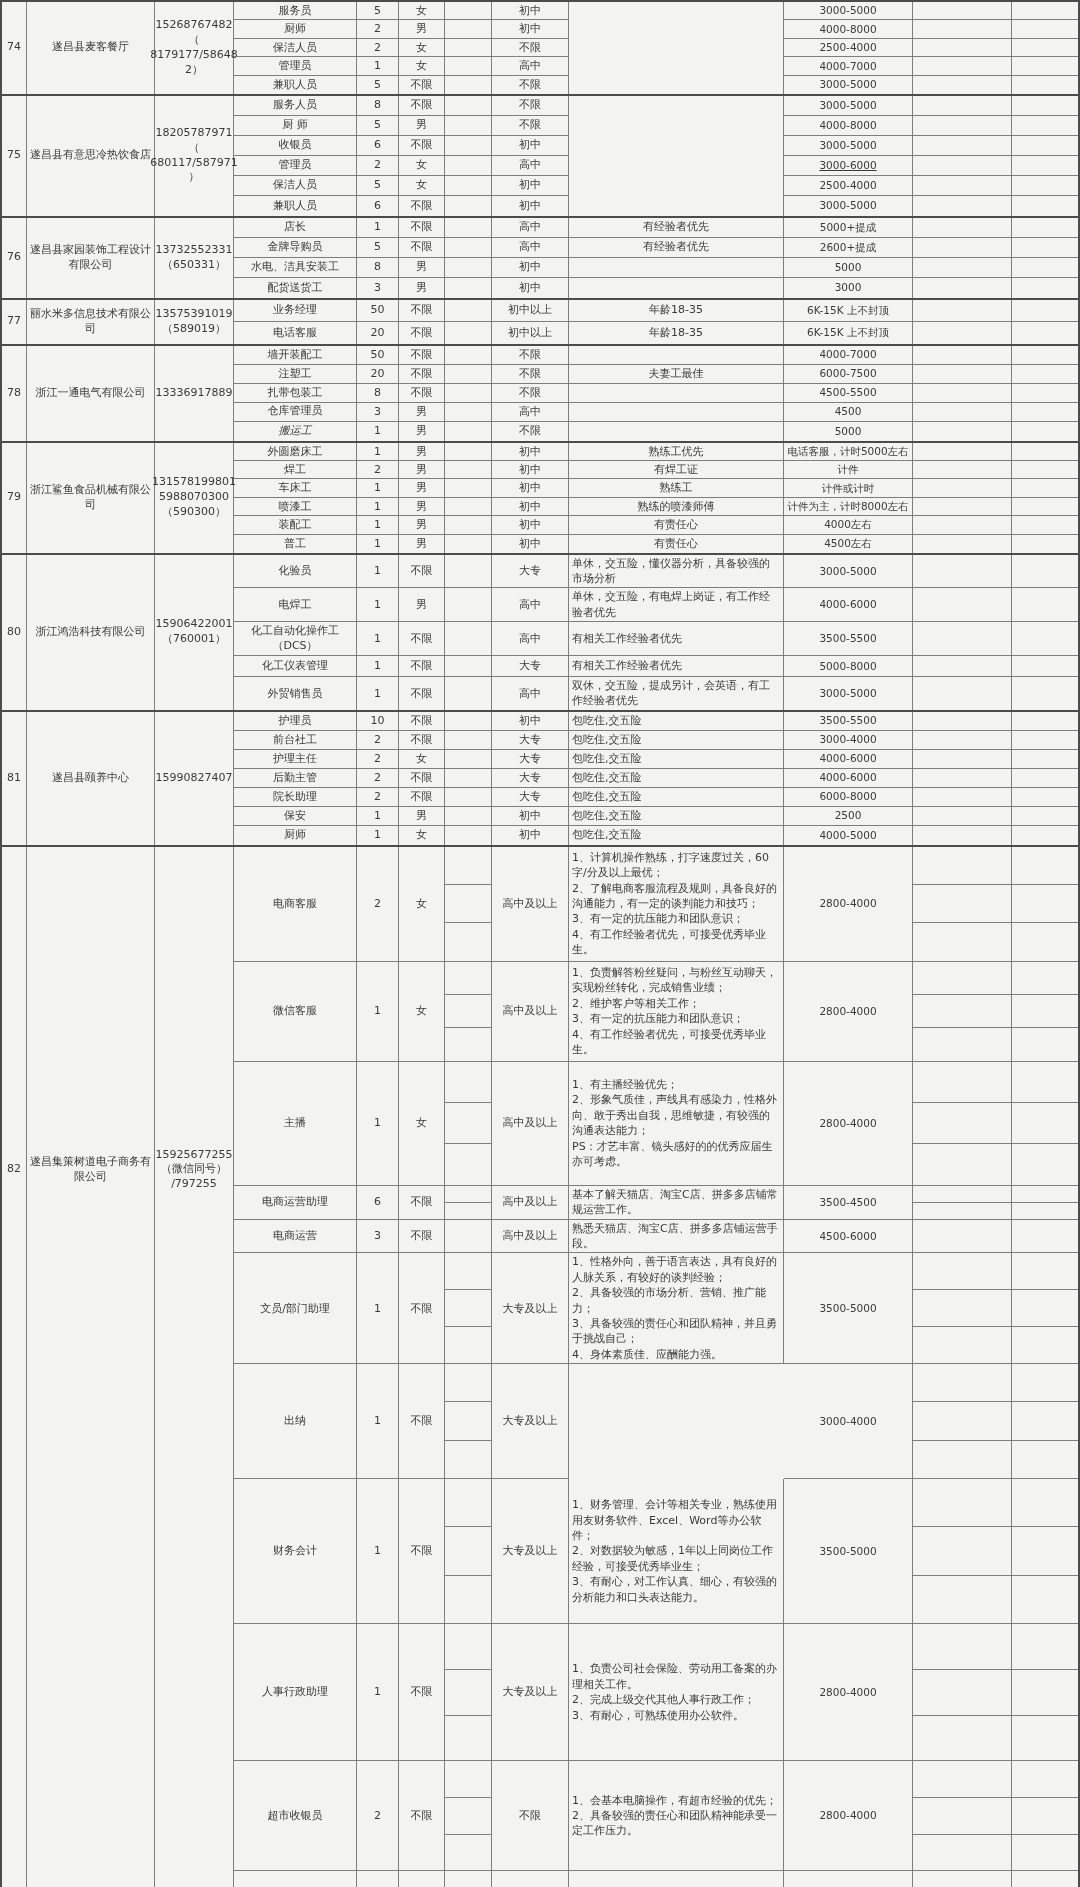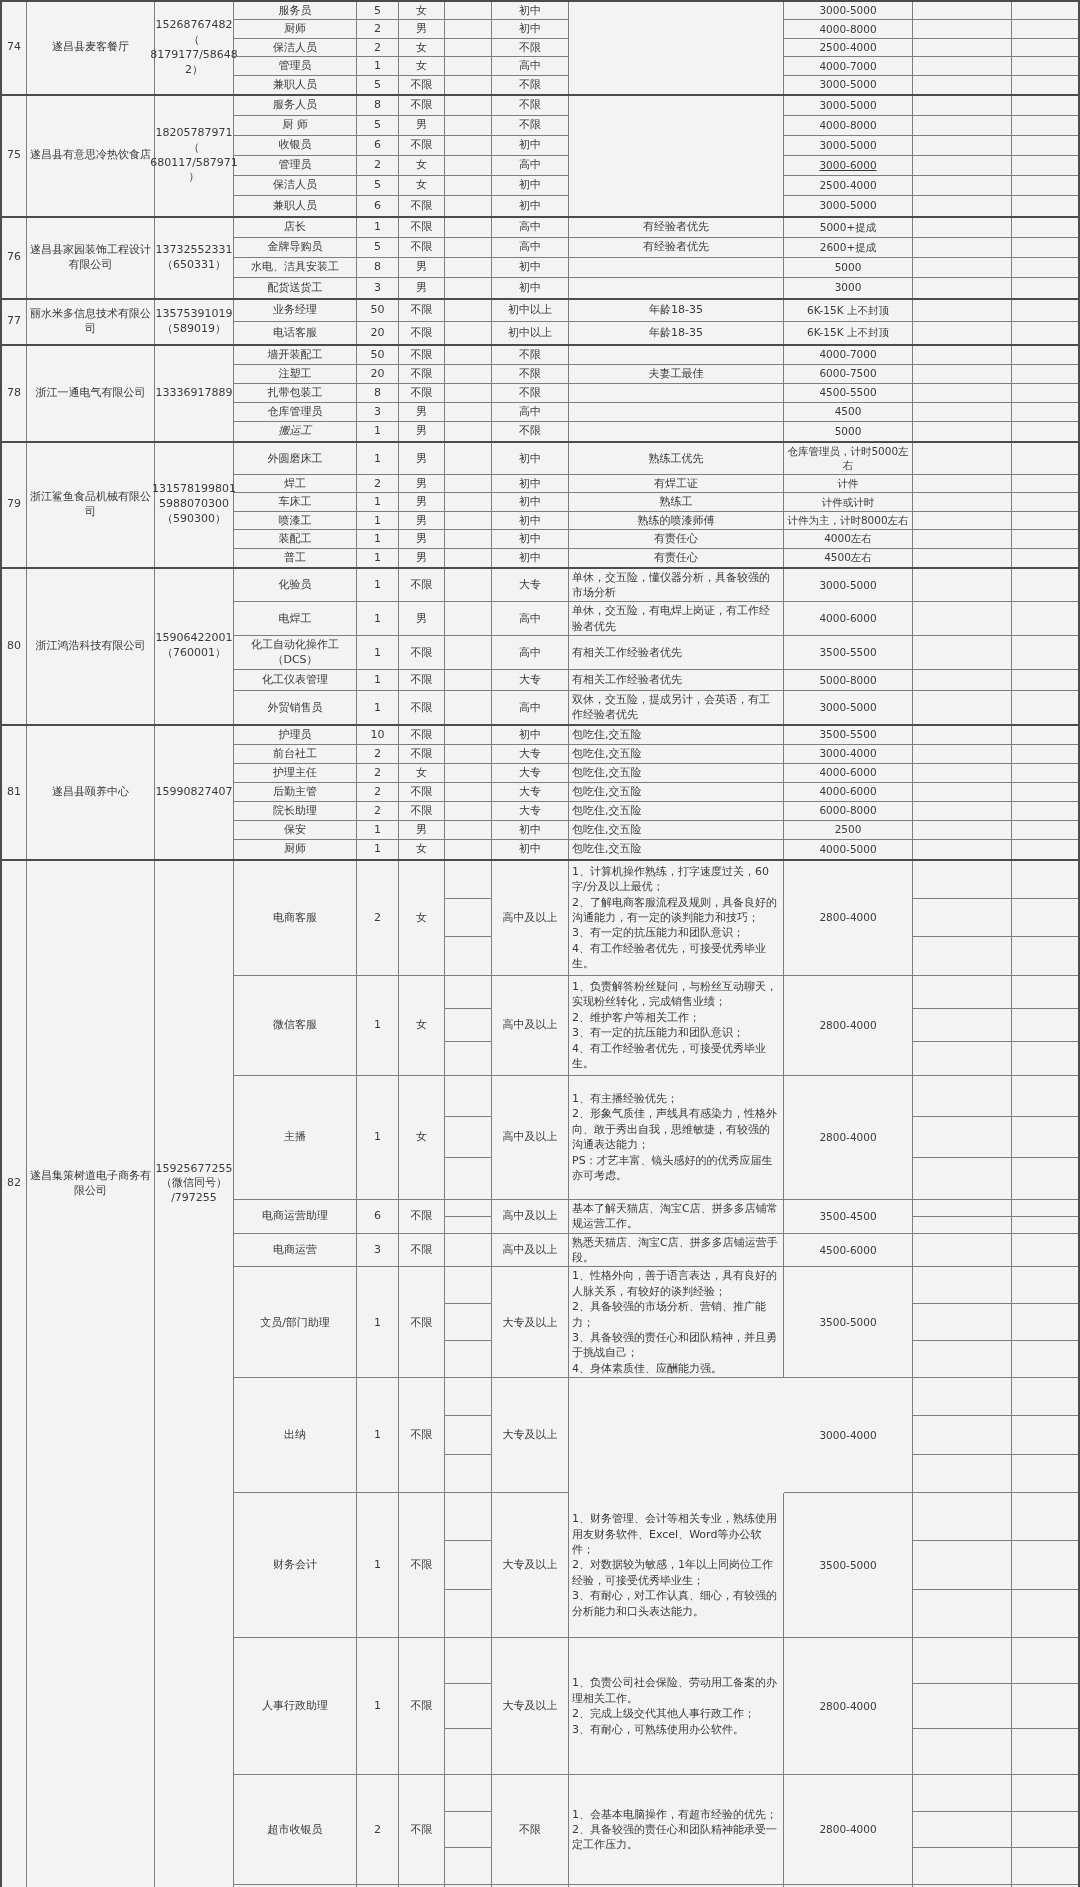--- a/index.html
+++ b/index.html
@@ -247,21 +247,21 @@
           <div class="gc sp nrb" style="grid-area: 2 / 9;"></div>
           <div class="gc title" style="grid-area: 3 / 1;">扎带包装工</div>
           <div class="gc count" style="grid-area: 3 / 2;">8</div>
           <div class="gc gender" style="grid-area: 3 / 3;">不限</div>
           <div class="gc sp" style="grid-area: 3 / 4;"></div>
           <div class="gc edu" style="grid-area: 3 / 5;">不限</div>
           <div class="gc req" style="grid-area: 3 / 6;"></div>
           <div class="gc salary" style="grid-area: 3 / 7;">4500-5500</div>
           <div class="gc sp" style="grid-area: 3 / 8;"></div>
           <div class="gc sp nrb" style="grid-area: 3 / 9;"></div>
-          <div class="gc title" style="grid-area: 4 / 1;">仓库管理员</div>
+          <div class="gc title" style="grid-area: 4 / 1; font-family: Liberation Mono, monospace;">仓库管理员</div>
           <div class="gc count" style="grid-area: 4 / 2;">3</div>
           <div class="gc gender" style="grid-area: 4 / 3;">男</div>
           <div class="gc sp" style="grid-area: 4 / 4;"></div>
           <div class="gc edu" style="grid-area: 4 / 5;">高中</div>
           <div class="gc req" style="grid-area: 4 / 6;"></div>
           <div class="gc salary" style="grid-area: 4 / 7;">4500</div>
           <div class="gc sp" style="grid-area: 4 / 8;"></div>
           <div class="gc sp nrb" style="grid-area: 4 / 9;"></div>
           <div class="gc title nbb" style="grid-area: 5 / 1; font-style: italic;">搬运工</div>
           <div class="gc count nbb" style="grid-area: 5 / 2;">1</div>
@@ -280,21 +280,21 @@
         <div class="lcell cphone">131578199801
 5988070300
 （590300）</div>
         <div class="jobs" style="grid-template-rows: minmax(18px, auto) minmax(18px, auto) minmax(18px, auto) minmax(18px, auto) minmax(18px, auto) minmax(18px, auto);">
           <div class="gc title" style="grid-area: 1 / 1;">外圆磨床工</div>
           <div class="gc count" style="grid-area: 1 / 2;">1</div>
           <div class="gc gender" style="grid-area: 1 / 3;">男</div>
           <div class="gc sp" style="grid-area: 1 / 4;"></div>
           <div class="gc edu" style="grid-area: 1 / 5;">初中</div>
           <div class="gc req" style="grid-area: 1 / 6;">熟练工优先</div>
-          <div class="gc salary" style="grid-area: 1 / 7;">仓库管理员，计时5000左右</div>
+          <div class="gc salary" style="grid-area: 1 / 7;">电话客服，计时5000左右</div>
           <div class="gc sp" style="grid-area: 1 / 8;"></div>
           <div class="gc sp nrb" style="grid-area: 1 / 9;"></div>
           <div class="gc title" style="grid-area: 2 / 1;">焊工</div>
           <div class="gc count" style="grid-area: 2 / 2;">2</div>
           <div class="gc gender" style="grid-area: 2 / 3;">男</div>
           <div class="gc sp" style="grid-area: 2 / 4;"></div>
           <div class="gc edu" style="grid-area: 2 / 5;">初中</div>
           <div class="gc req" style="grid-area: 2 / 6;">有焊工证</div>
           <div class="gc salary" style="grid-area: 2 / 7;">计件</div>
           <div class="gc sp" style="grid-area: 2 / 8;"></div>

